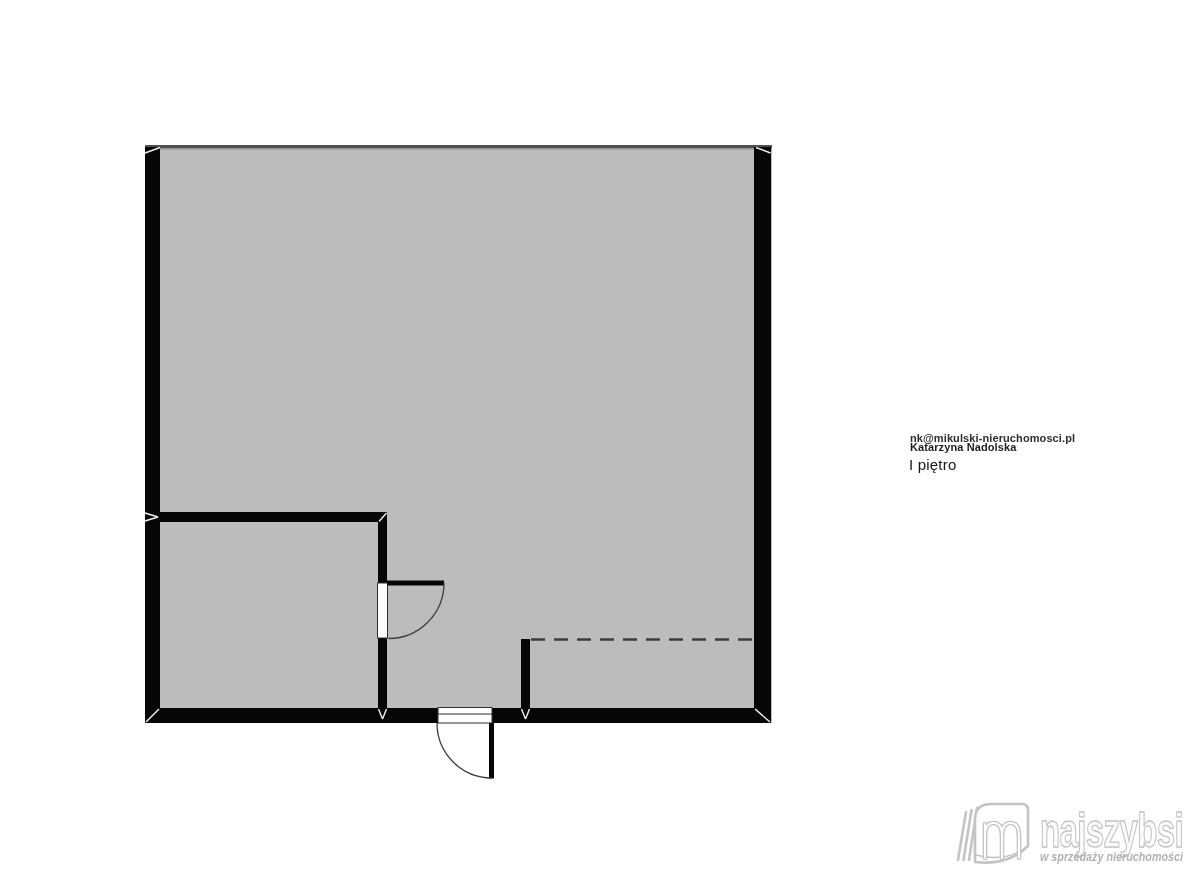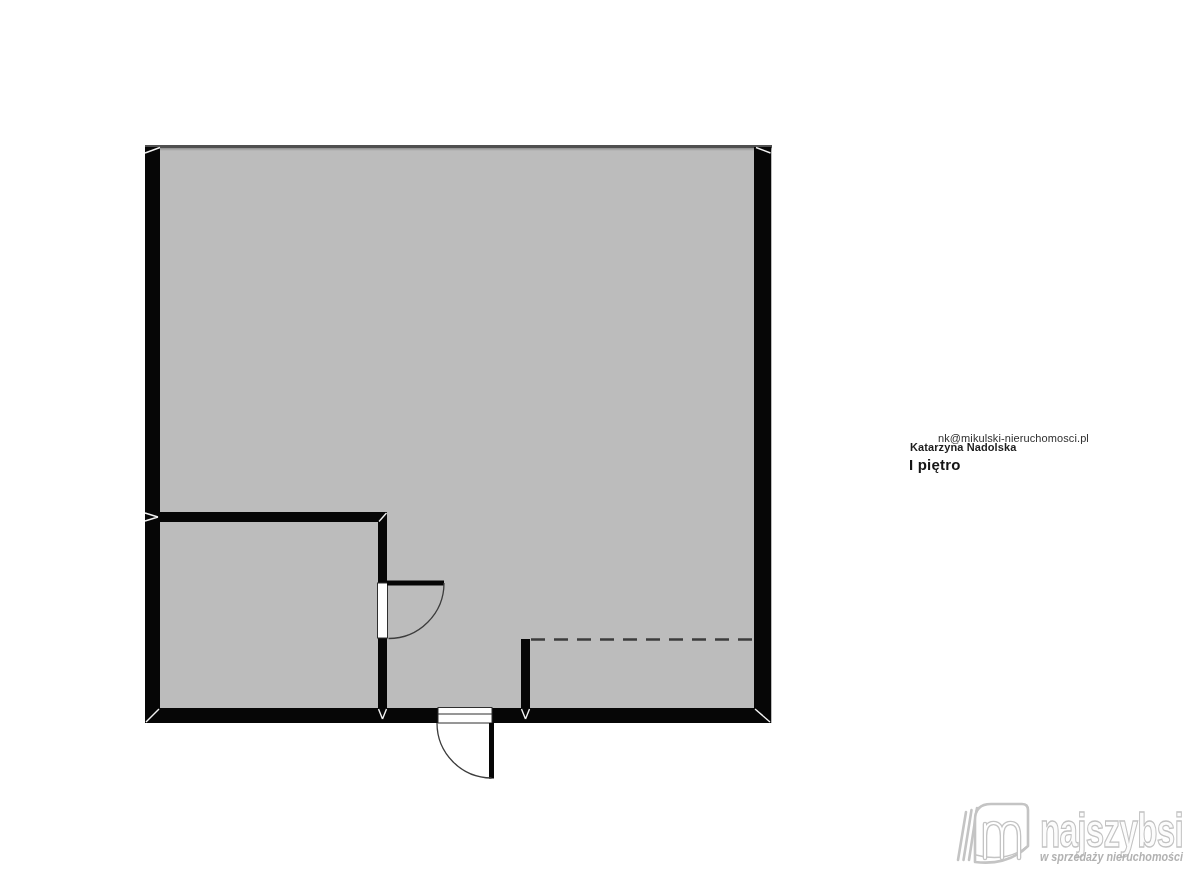--- a/index.html
+++ b/index.html
@@ -26,22 +26,22 @@
     font-family:"Liberation Sans","DejaVu Sans",sans-serif;font-weight:700;
     font-size:48px;fill:var(--logo-text-fill);stroke:var(--logo-text-stroke);stroke-width:1.4px;
     letter-spacing:-1px;
   }
   .tagline-text{
     font-family:"Liberation Sans","DejaVu Sans",sans-serif;font-weight:700;font-style:italic;
     font-size:13px;fill:var(--tagline);
   }
   .agent-line{position:absolute;white-space:nowrap;}
   .agent-name{left:910px;top:401px;font-size:11px;font-weight:600;color:var(--name-color);letter-spacing:.1px;margin-top:40px;}
-  .agent-email{left:910px;top:432px;font-size:11px;font-weight:400;color:var(--email-color);letter-spacing:.1px;margin-left:28px;}
-  .floor-label{left:909px;top:456px;font-size:15px;font-weight:700;color:var(--floor-label-color);letter-spacing:.2px;}
+  .agent-email{left:910px;top:432px;font-size:11px;font-weight:700;color:var(--email-color);letter-spacing:.1px;}
+  .floor-label{left:909px;top:456px;font-size:15px;font-weight:400;color:var(--floor-label-color);letter-spacing:.2px;}
 </style>
 </head>
 <body>
 
 <svg id="plan-svg" width="1200" height="878" viewBox="0 0 1200 878">
 
   <rect class="floor-rect" x="145" y="145" width="627" height="578"></rect>
 
   <g>
     <rect class="topline" x="145" y="145" width="627" height="3.5"></rect>

